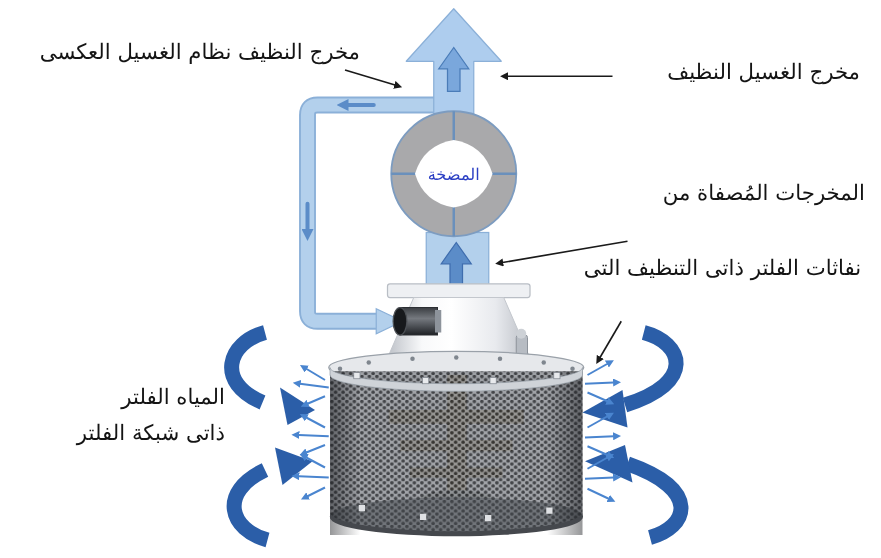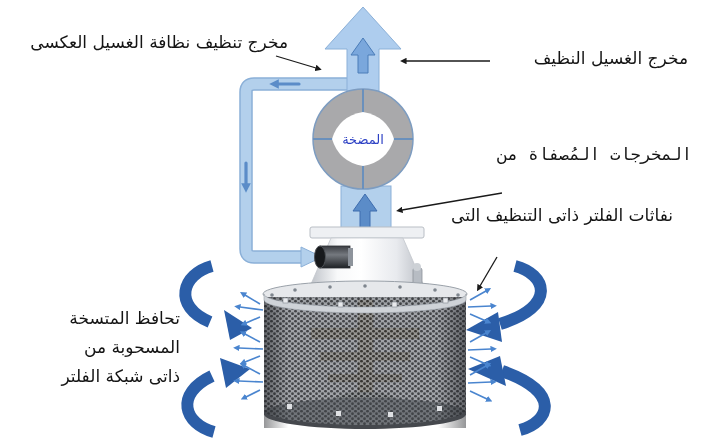--- a/index.html
+++ b/index.html
@@ -3,22 +3,22 @@
 <meta charset="utf-8">
 <style>
   html,body{margin:0;padding:0;background:#ffffff;}
   .stage{position:relative;width:705px;height:446px;background:#ffffff;overflow:hidden;
          font-family:"DejaVu Sans",sans-serif;}
   .stage svg{position:absolute;left:0;top:0;}
   .label{position:absolute;direction:rtl;text-align:right;color:#141414;
          font-size:17px;line-height:24px;white-space:nowrap;}
   .l-backwash{top:30px;right:417px;}
   .l-cleanout{top:46px;right:17px;}
-  .l-filtered{top:142px;right:13px;line-height:27px;font-family:Liberation Mono, monospace;}
-  .l-jets{top:202px;right:32px;line-height:27px;margin-left:36px;}
+  .l-filtered{top:142px;right:13px;line-height:27px;}
+  .l-jets{top:202px;right:16px;line-height:27px;margin-left:36px;}
   .l-dirty{top:304px;right:525px;line-height:29px;}
 </style>
 </head>
 <body>
 
 <div class="stage">
 
 <svg width="705" height="446" viewBox="0 0 705 446">
   <defs>
     <marker id="mjet" viewBox="0 0 6 6" refX="0.5" refY="3" markerWidth="4" markerHeight="4" orient="auto">
@@ -163,31 +163,30 @@
   </g>
 
   <g stroke="#1a1a1a" stroke-width="1.3">
     <line x1="276" y1="56" x2="316" y2="68" marker-end="url(#mblack)"></line>
     <line x1="490" y1="61" x2="406" y2="61" marker-end="url(#mblack)"></line>
     <line x1="502" y1="193" x2="402" y2="210" marker-end="url(#mblack)"></line>
     <line x1="497" y1="257" x2="480" y2="286" marker-end="url(#mblack)"></line>
   </g>
 </svg>
 
-  <div class="label l-backwash">مخرج تنظيف نظافة الغسيل العكسى</div>
+  <div class="label l-backwash">مخرج النظيف نظام الغسيل العكسى</div>
 
   <div class="label l-cleanout">مخرج الغسيل النظيف</div>
 
   <div class="label l-filtered">
     <div>المخرجات المُصفاة من</div>
   </div>
 
   <div class="label l-jets">
     <div>نفاثات الفلتر ذاتى التنظيف التى</div>
   </div>
 
   <div class="label l-dirty">
-    <div>تحافظ المتسخة</div>
-    <div>المسحوبة من</div>
+    <div>المياه الفلتر</div>
     <div>ذاتى شبكة الفلتر</div>
   </div>
 
 </div>
 
 </body></html>

